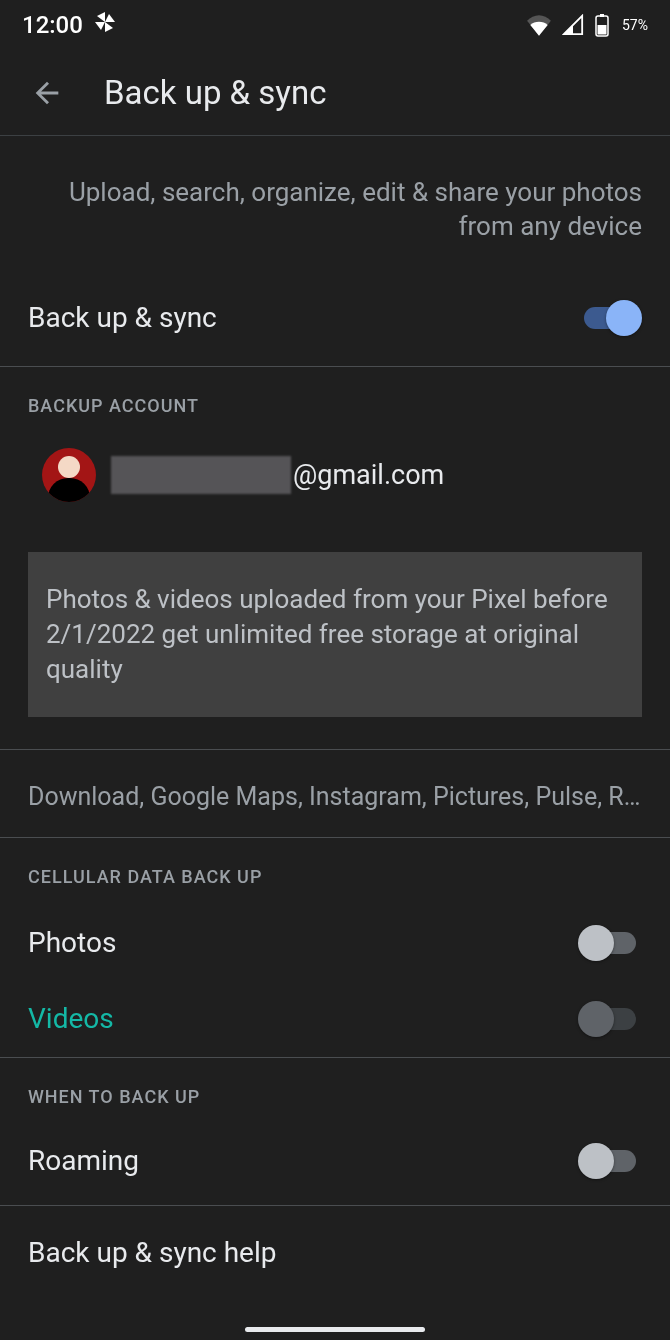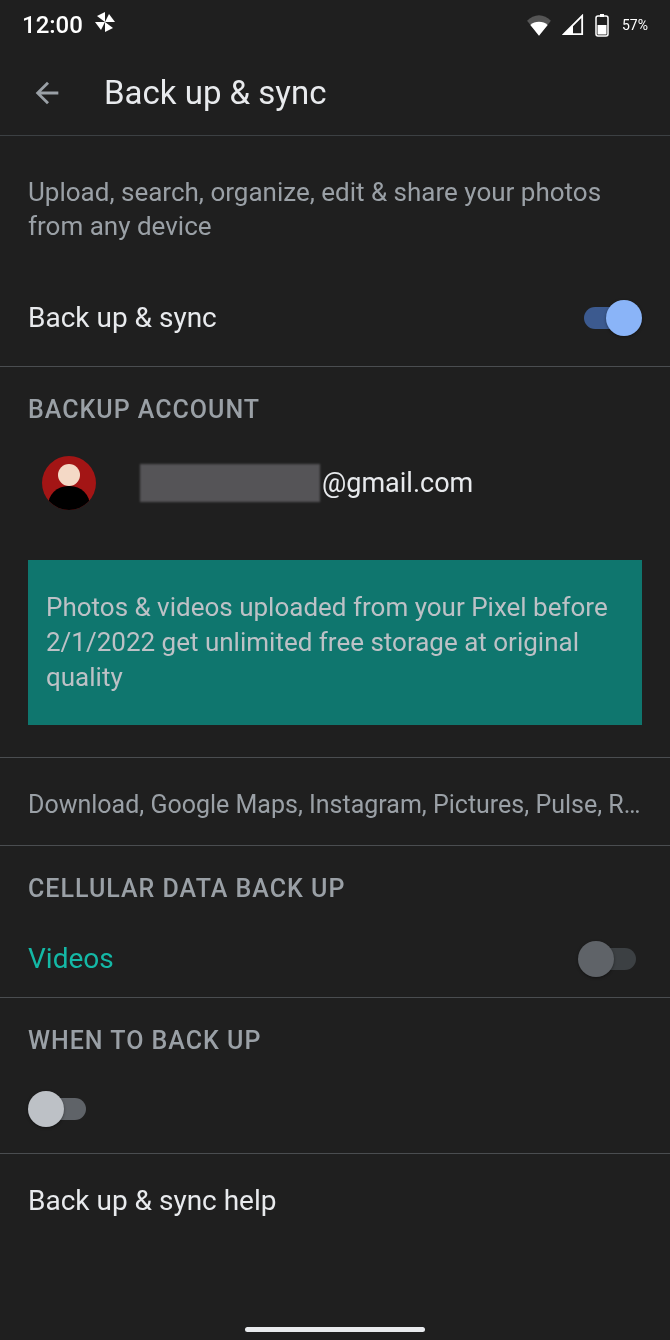--- a/index.html
+++ b/index.html
@@ -58,20 +58,21 @@
   .thin-divider {
     height: 1px;
     background: #4a4d50;
     width: 100%;
   }
   .description {
     padding: 40px 28px 38px 28px;
     font-size: 26px;
     line-height: 1.3;
     color: #9aa0a6;
+    text-align: right;
   }
   .toggle-row {
     display: flex;
     align-items: center;
     justify-content: space-between;
     padding: 18px 28px 30px 28px;
   }
   .toggle-row .label {
     font-size: 28px;
     color: #e8eaed;
@@ -99,30 +100,30 @@
     background: #bdc1c6;
     box-shadow: 0 1px 3px rgba(0,0,0,0.4);
   }
   .switch.on .track { background: #3c5a8f; }
   .switch.on .thumb { background: #8ab4f8; left: 28px; }
   .switch.dim .thumb { background:#5f6368; }
   .switch.dim .track { background:#3c4043; }
 
   .section-label {
     padding: 28px 28px 18px 28px;
-    font-size: 25px;
+    font-size: 18px;
     letter-spacing: 1px;
     color: #9aa0a6;
     font-weight: 500;
   }
 
   
   .account-row {
     display: flex;
-    gap: 44px;
+    gap: 15px;
     padding: 14px 28px 44px 42px;
   }
   .avatar {
     width: 54px; height: 54px;
     border-radius: 50%;
     background: #a31515;
     position: relative;
     overflow: hidden;
     flex-shrink:0;
   }
@@ -152,21 +153,21 @@
     display:inline-block;
     width: 180px; height: 38px;
     background: #555457;
     filter: blur(1px);
     margin-right: 2px;
   }
 
   
   .info-card {
     margin: 6px 28px 32px 28px;
-    background: #0f766e;
+    background: #404040;
     padding: 30px 18px;
     font-size: 26px;
     line-height: 1.35;
     color: #bdc1c6;
   }
 
   
   .two-line {
     padding: 26px 28px 26px 28px;
   }
@@ -276,34 +277,42 @@
 <div class="thin-divider"></div>
 
 <div class="two-line">
   <div class="secondary">Download, Google Maps, Instagram, Pictures, Pulse, Re…</div>
 </div>
 
 <div class="thin-divider"></div>
 
 <div class="section-label">CELLULAR DATA BACK UP</div>
 <div class="cellular">
+  <div class="toggle-row">
+    <span class="label">Photos</span>
+    <span class="switch">
+      <span class="track"></span>
+        <span class="thumb"></span>
+    </span>
+  </div>
   <div class="toggle-row dim">
     <span class="label">Videos</span>
     <span class="switch dim">
       <span class="track"></span>
         <span class="thumb"></span>
     </span>
   </div>
 </div>
 
 <div class="thin-divider"></div>
 
 <div class="section-label">WHEN TO BACK UP</div>
 <div class="when-row">
   <div class="toggle-row">
+    <span class="label">Roaming</span>
     <span class="switch">
       <span class="track"></span>
         <span class="thumb"></span>
     </span>
   </div>
 </div>
 
 <div class="thin-divider"></div>
 
 <div class="help-row">Back up &amp; sync help</div>

